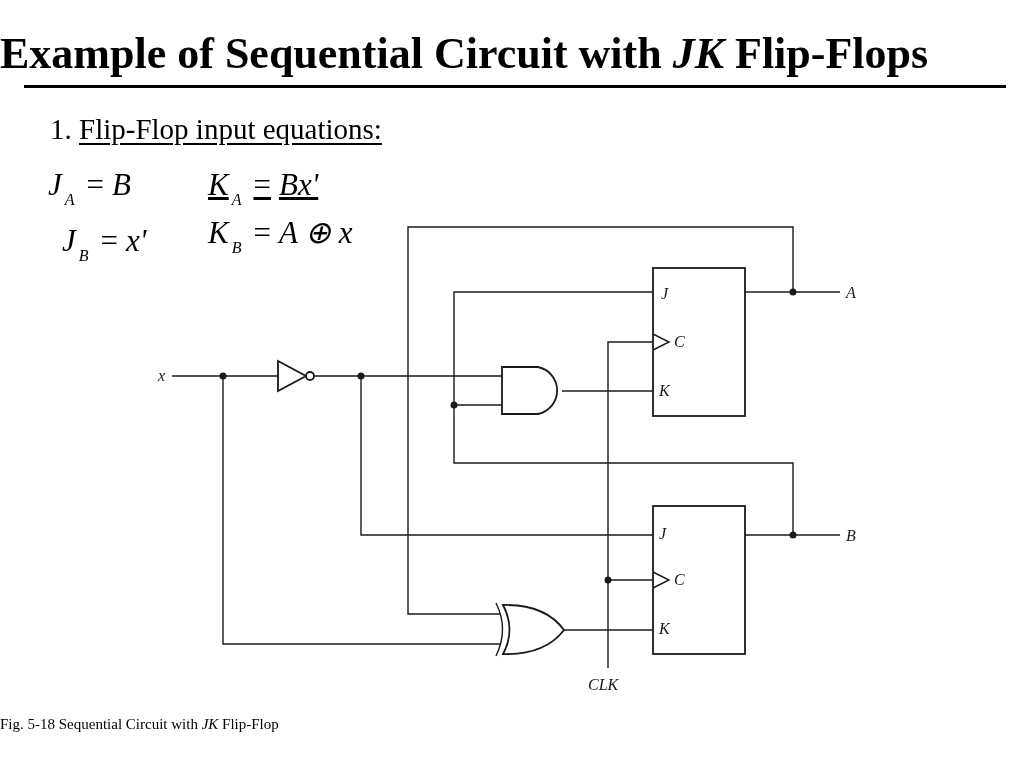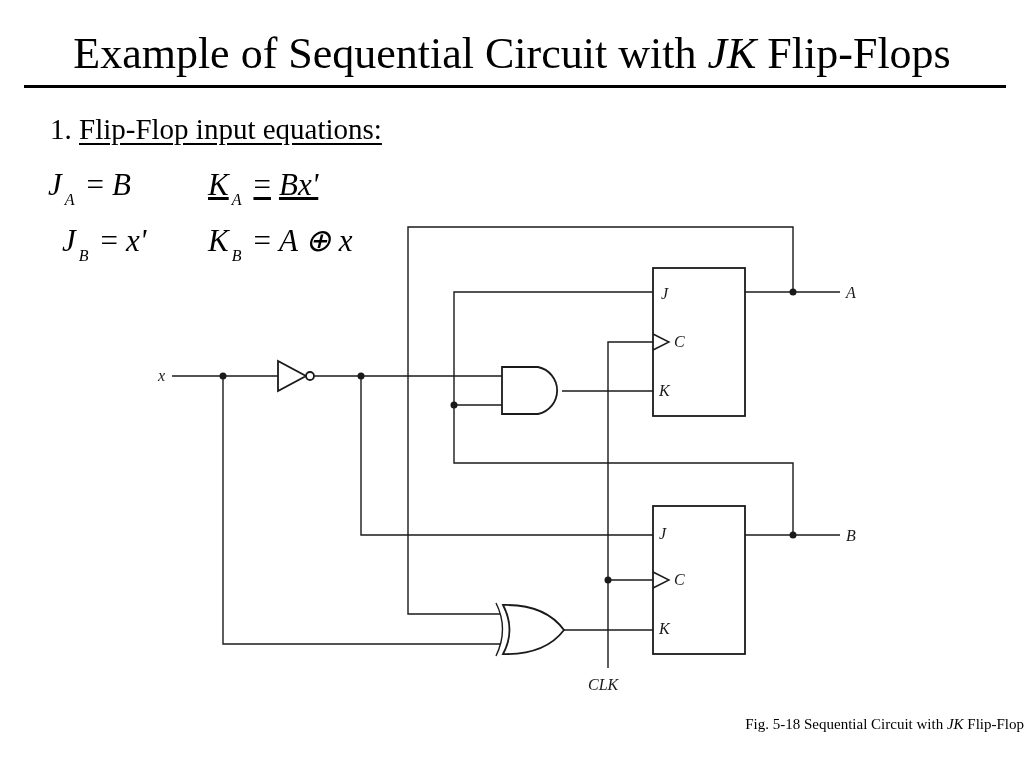--- a/index.html
+++ b/index.html
@@ -1,46 +1,46 @@
 <!DOCTYPE html>
 <html><head>
   <meta charset="utf-8">
   <style>
     html, body { margin: 0; padding: 0; background: #ffffff; }
     body { width: 1024px; height: 768px; position: relative; overflow: hidden;
            font-family: "Liberation Serif", serif; color: #000; }
-    .title { position: absolute; left: 0; top: 28px; width: 1024px; text-align: center;
-             font-size: 44px; line-height: 52px; }
+    .title { position: absolute; left: 0; top: 28px; width: 1024px; text-align: left;
+             font-size: 44px; line-height: 52px; font-weight: bold; }
     .title i { font-style: italic; }
     .rule { position: absolute; left: 24px; top: 85px; width: 982px; height: 3px; background: #000; }
     .heading { position: absolute; left: 50px; top: 112px; font-size: 29px; line-height: 34px; }
     .heading u { text-decoration: underline; text-decoration-thickness: 1.5px; text-underline-offset: 4px; margin-top: 16px; }
     .eq { position: absolute; font-size: 31px; font-style: italic; line-height: 33px; white-space: nowrap; }
     .eq sub { font-size: 16px; vertical-align: -10px; margin-left: 3px; margin-right: 4px; }
     .eq .op { font-style: normal; margin: 0 8px; }
     svg { position: absolute; left: 0; top: 0; }
     .wire { stroke: #1a1a1a; stroke-width: 1.4; fill: none; }
     .gate { stroke: #1a1a1a; stroke-width: 1.8; fill: #fff; }
     .lbl { font-family: "Liberation Serif", serif; font-style: italic; font-size: 16px; fill: #1a1a1a; }
-    .caption { position: absolute; left: 0; top: 716px; width: 1024px; text-align: right;
+    .caption { position: absolute; left: 0; top: 716px; width: 1024px; text-align: left;
                font-size: 15px; }
     .caption i { font-style: italic; }
   </style>
 </head>
 <body>
 
 <div class="title"><span>Example of Sequential Circuit with </span><i>JK</i><span> Flip-Flops</span></div>
 <div class="rule"></div>
 
 <div class="heading"><span>1.</span> <u>Flip-Flop input equations:</u></div>
 
 <div class="eq" style="left:48px; top:168px;"><span>J</span><sub>A</sub><span class="op">=</span><span>B</span></div>
 <div class="eq" style="left:208px; top:168px;text-decoration:underline;"><span>K</span><sub>A</sub><span class="op">=</span><span>Bx'</span></div>
 <div class="eq" style="left:48px; top:224px;margin-left:14px;"><span>J</span><sub>B</sub><span class="op">=</span><span>x'</span></div>
-<div class="eq" style="left:208px; top:224px;"><span>K</span><sub>B</sub><span class="op">=</span><span>A ⊕ x</span></div>
+<div class="eq" style="left:208px; top:216px;"><span>K</span><sub>B</sub><span class="op">=</span><span>A ⊕ x</span></div>
 
 <svg width="1024" height="768" viewBox="0 0 1024 768">
 
   <line class="wire" x1="172" y1="376" x2="278" y2="376"></line>
   <circle cx="223" cy="376" r="3.5" fill="#1a1a1a"></circle>
 
   <polyline class="wire" points="223,376 223,644 500,644"></polyline>
 
   <polygon class="gate" points="278,361 278,391 306,376"></polygon>
   <circle cx="310" cy="376" r="4" class="gate" stroke-width="1.5"></circle>

